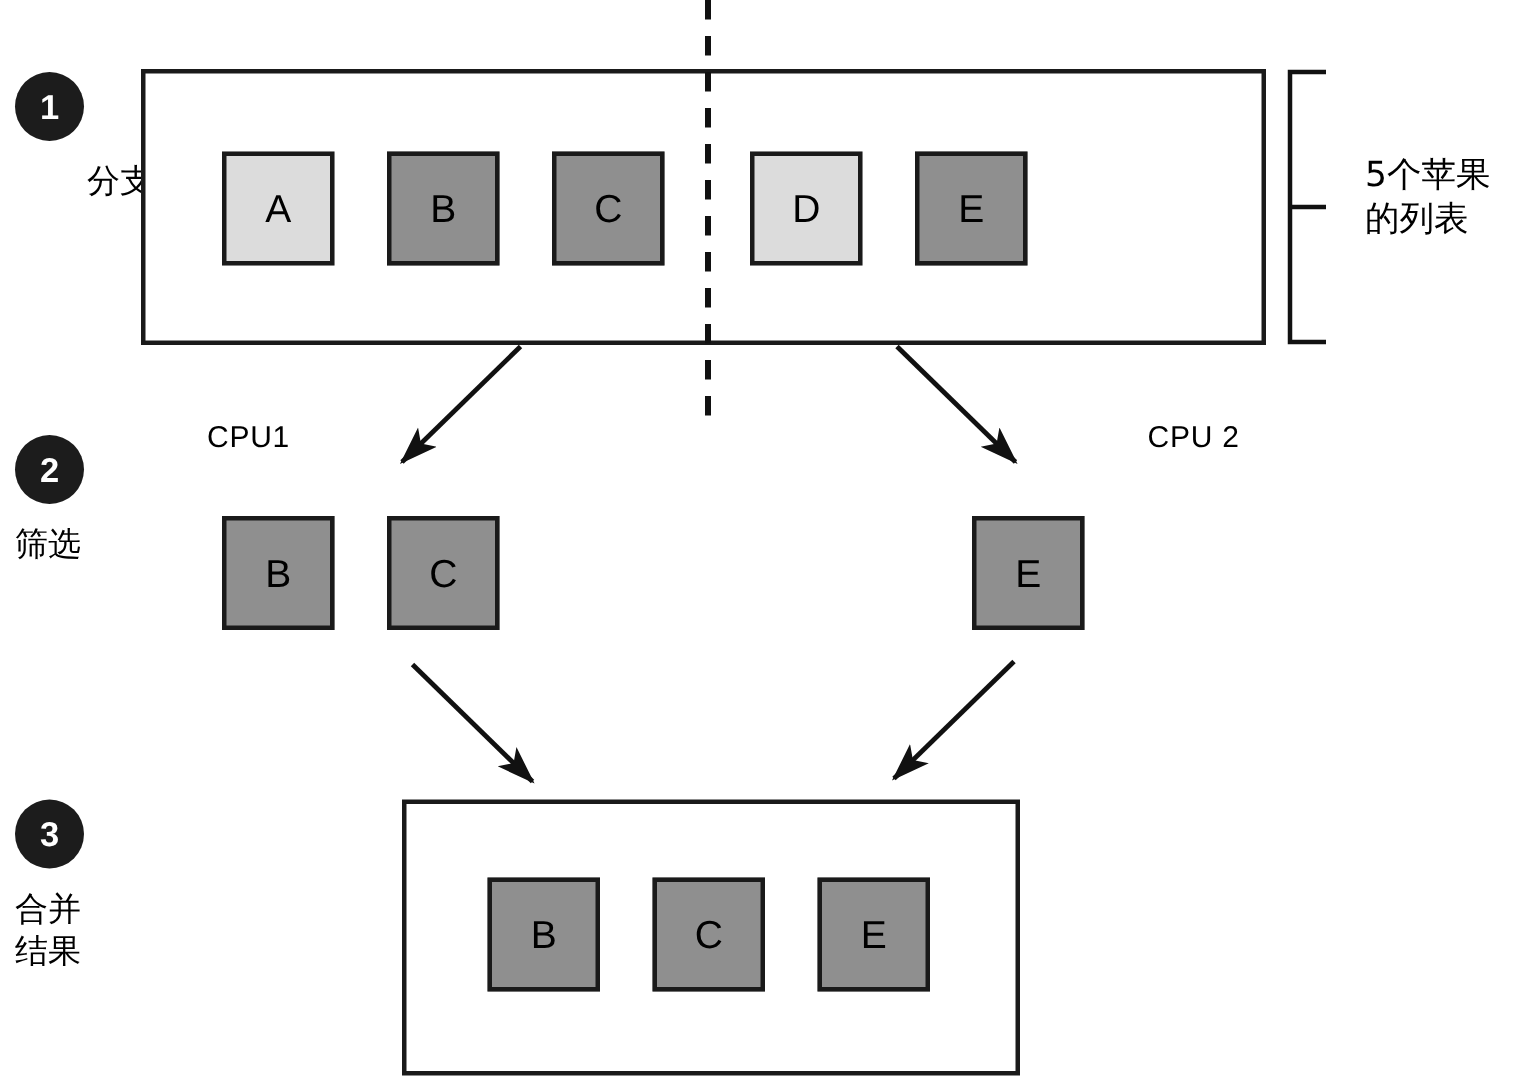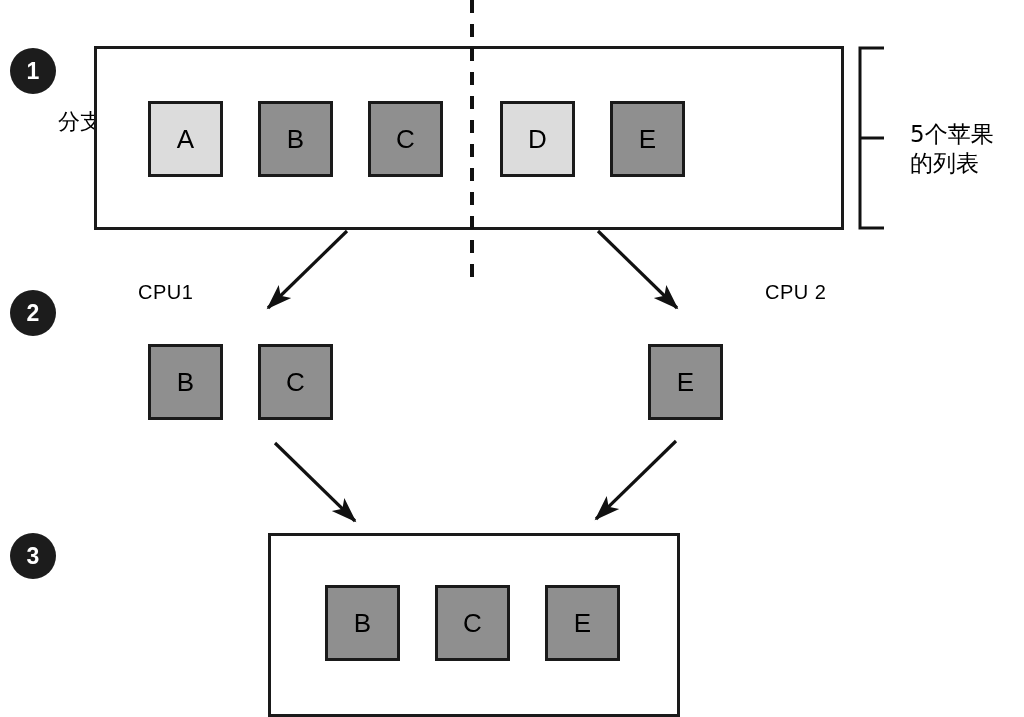--- a/index.html
+++ b/index.html
@@ -92,32 +92,35 @@
 </style>
 </head>
 <body>
 
 <div id="stage">
 
   <div class="abs step-badge" style="left:10px; top:48px;">1</div>
   <div class="abs step-label" style="left:10px; top:108px; width:110px;margin-left:48px;">分支</div>
 
   <div class="abs step-badge" style="left:10px; top:290px;">2</div>
+  <div class="abs step-label" style="left:10px; top:350px; width:110px;">筛选</div>
 
   <div class="abs step-badge" style="left:10px; top:533px;">3</div>
+  <div class="abs step-label" style="left:10px; top:593px; width:110px;">合并
+结果</div>
 
   <div class="abs container-box" style="left:94px; top:46px; width:750px; height:184px;"></div>
 
   <div class="abs item-box fill-light" style="left:148px; top:101px; width:75px; height:76px;">A</div>
   <div class="abs item-box fill-dark" style="left:258px; top:101px; width:75px; height:76px;">B</div>
   <div class="abs item-box fill-dark" style="left:368px; top:101px; width:75px; height:76px;">C</div>
   <div class="abs item-box fill-light" style="left:500px; top:101px; width:75px; height:76px;">D</div>
   <div class="abs item-box fill-dark" style="left:610px; top:101px; width:75px; height:76px;">E</div>
 
-  <div class="abs bracket-label" style="left:910px; top:120px; width:114px;">5个苹果
+  <div class="abs bracket-label" style="left:910px; top:103px; width:114px;">5个苹果
 的列表</div>
 
   <div class="abs cpu-label" style="left:138px; top:281px;">CPU1</div>
   <div class="abs cpu-label" style="left:718px; top:281px;margin-left:47px;">CPU 2</div>
 
   <div class="abs item-box fill-dark" style="left:148px; top:344px; width:75px; height:76px;">B</div>
   <div class="abs item-box fill-dark" style="left:258px; top:344px; width:75px; height:76px;">C</div>
   <div class="abs item-box fill-dark" style="left:648px; top:344px; width:75px; height:76px;">E</div>
 
   <div class="abs container-box" style="left:268px; top:533px; width:412px; height:184px;"></div>

